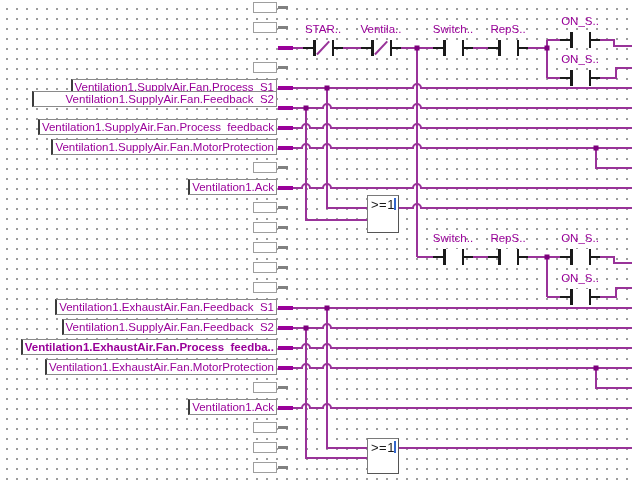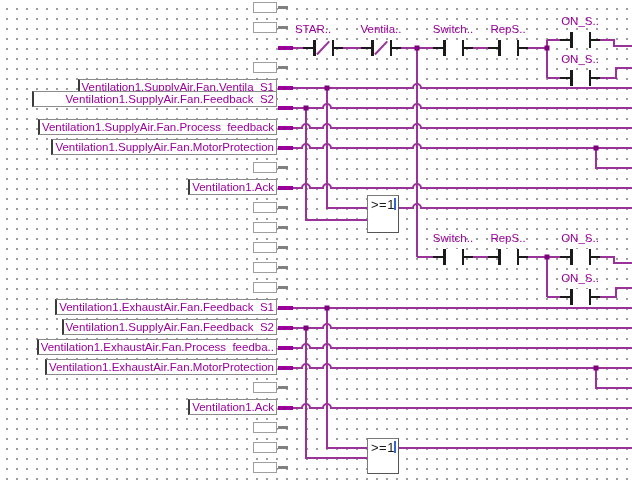--- a/index.html
+++ b/index.html
@@ -91,21 +91,21 @@
       <rect x="593.5" y="365.5" width="5" height="5"></rect>
     </g>
   </svg>
 <div class="rail-box-empty" style="top: 2px;"></div>
     <div class="rail-stub-gray" style="top: 6px;"></div>
     <div class="rail-box-empty" style="top: 22px;"></div>
     <div class="rail-stub-gray" style="top: 26px;"></div>
     <div class="rail-stub-purple" style="top: 46px;"></div>
     <div class="rail-box-empty" style="top: 62px;"></div>
     <div class="rail-stub-gray" style="top: 66px;"></div>
-    <div class="var-label" style="top: 79px;">Ventilation1.SupplyAir.Fan.Ventila  S1</div>
+    <div class="var-label" style="top: 79px;">Ventilation1.SupplyAir.Fan.Process  S1</div>
     <div class="rail-stub-purple" style="top: 86px;"></div>
     <div class="var-label" style="top: 91px; padding-left: 32px;">Ventilation1.SupplyAir.Fan.Feedback  S2</div>
     <div class="rail-stub-purple" style="top: 106px;"></div>
     <div class="var-label" style="top: 119px;">Ventilation1.SupplyAir.Fan.Process  feedback</div>
     <div class="rail-stub-purple" style="top: 126px;"></div>
     <div class="var-label" style="top: 139px;">Ventilation1.SupplyAir.Fan.MotorProtection</div>
     <div class="rail-stub-purple" style="top: 146px;"></div>
     <div class="rail-box-empty" style="top: 162px;"></div>
     <div class="rail-stub-gray" style="top: 166px;"></div>
     <div class="var-label" style="top: 179px;">Ventilation1.Ack</div>
@@ -117,21 +117,21 @@
     <div class="rail-box-empty" style="top: 242px;"></div>
     <div class="rail-stub-gray" style="top: 246px;"></div>
     <div class="rail-box-empty" style="top: 262px;"></div>
     <div class="rail-stub-gray" style="top: 266px;"></div>
     <div class="rail-box-empty" style="top: 282px;"></div>
     <div class="rail-stub-gray" style="top: 286px;"></div>
     <div class="var-label" style="top: 299px;">Ventilation1.ExhaustAir.Fan.Feedback  S1</div>
     <div class="rail-stub-purple" style="top: 306px;"></div>
     <div class="var-label" style="top: 319px;">Ventilation1.SupplyAir.Fan.Feedback  S2</div>
     <div class="rail-stub-purple" style="top: 326px;"></div>
-    <div class="var-label" style="top: 339px;">Ventilation1.ExhaustAir.Fan.Process  feedba..</div>
+    <div class="var-label" style="top: 339px; font-weight: bold;">Ventilation1.ExhaustAir.Fan.Process  feedba..</div>
     <div class="rail-stub-purple" style="top: 346px;"></div>
     <div class="var-label" style="top: 359px; text-align: center;">Ventilation1.ExhaustAir.Fan.MotorProtection</div>
     <div class="rail-stub-purple" style="top: 366px;"></div>
     <div class="rail-box-empty" style="top: 382px;"></div>
     <div class="rail-stub-gray" style="top: 386px;"></div>
     <div class="var-label" style="top: 399px;">Ventilation1.Ack</div>
     <div class="rail-stub-purple" style="top: 406px;"></div>
     <div class="rail-box-empty" style="top: 422px;"></div>
     <div class="rail-stub-gray" style="top: 426px;"></div>
     <div class="rail-box-empty" style="top: 442px;"></div>
@@ -139,21 +139,21 @@
     <div class="rail-box-empty" style="top: 462px;"></div>
     <div class="rail-stub-gray" style="top: 466px;"></div>
     <div class="contact" style="left: 303px; top: 40px;">
       <div class="gap"></div>
       <div class="stubL"></div>
       <div class="stubR"></div>
       <div class="bar1"></div>
       <div class="bar2"></div>
       <div class="slash"></div>
     </div>
-    <div class="contact-label" style="left: 313px; top: 24px;">STAR..</div>
+    <div class="contact-label" style="left: 323px; top: 24px;">STAR..</div>
     <div class="contact" style="left: 361px; top: 40px;">
       <div class="gap"></div>
       <div class="stubL"></div>
       <div class="stubR"></div>
       <div class="bar1"></div>
       <div class="bar2"></div>
       <div class="slash"></div>
     </div>
     <div class="contact-label" style="left: 381px; top: 24px; text-align: right;">Ventila..</div>
     <div class="contact" style="left: 433px; top: 40px;">

